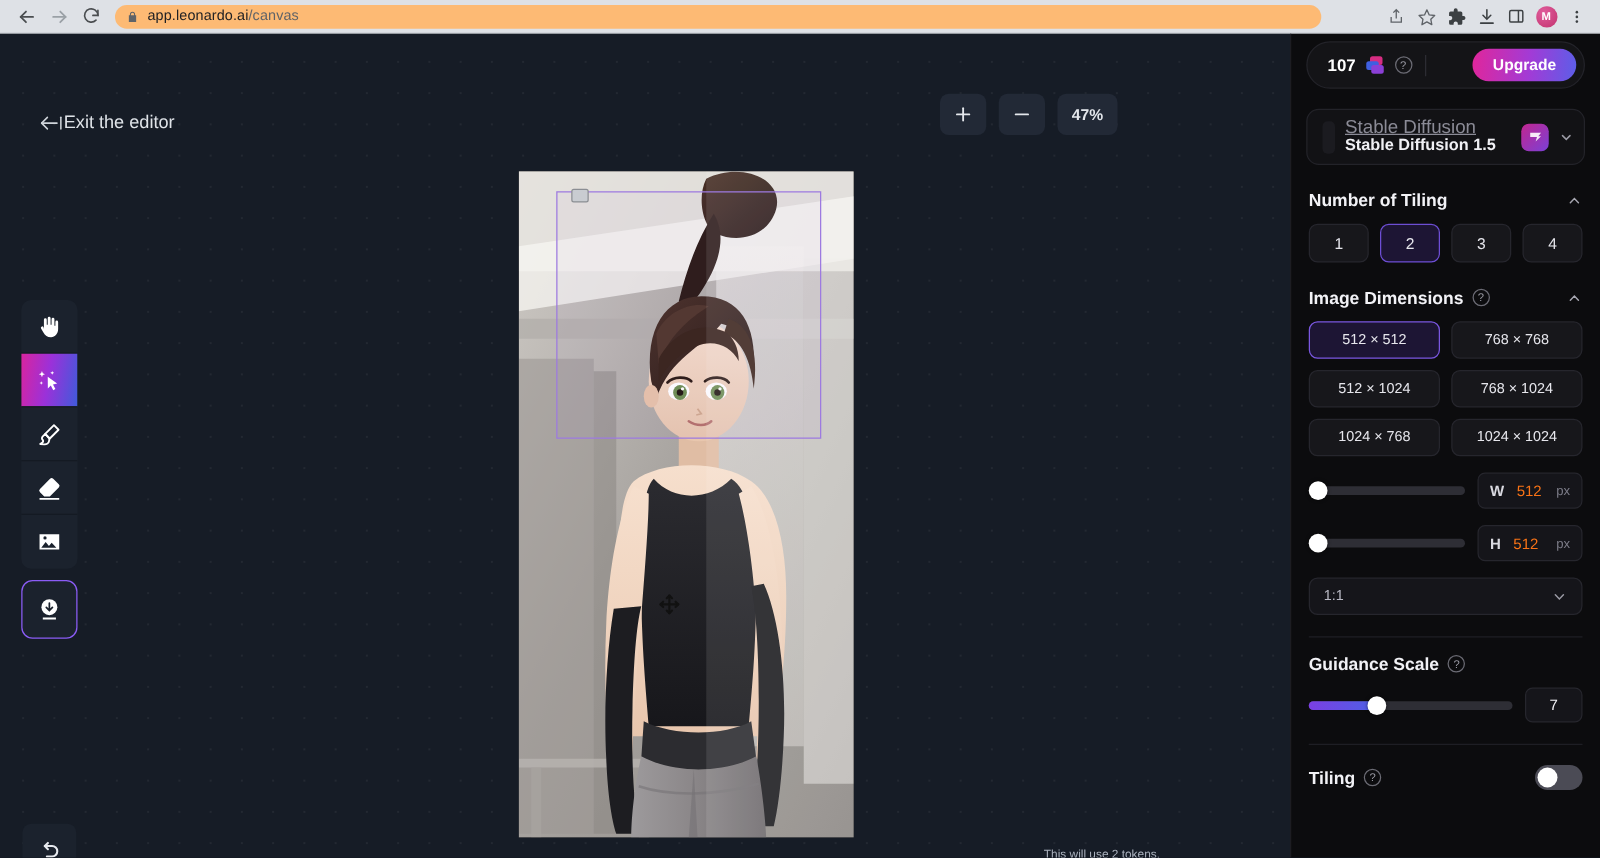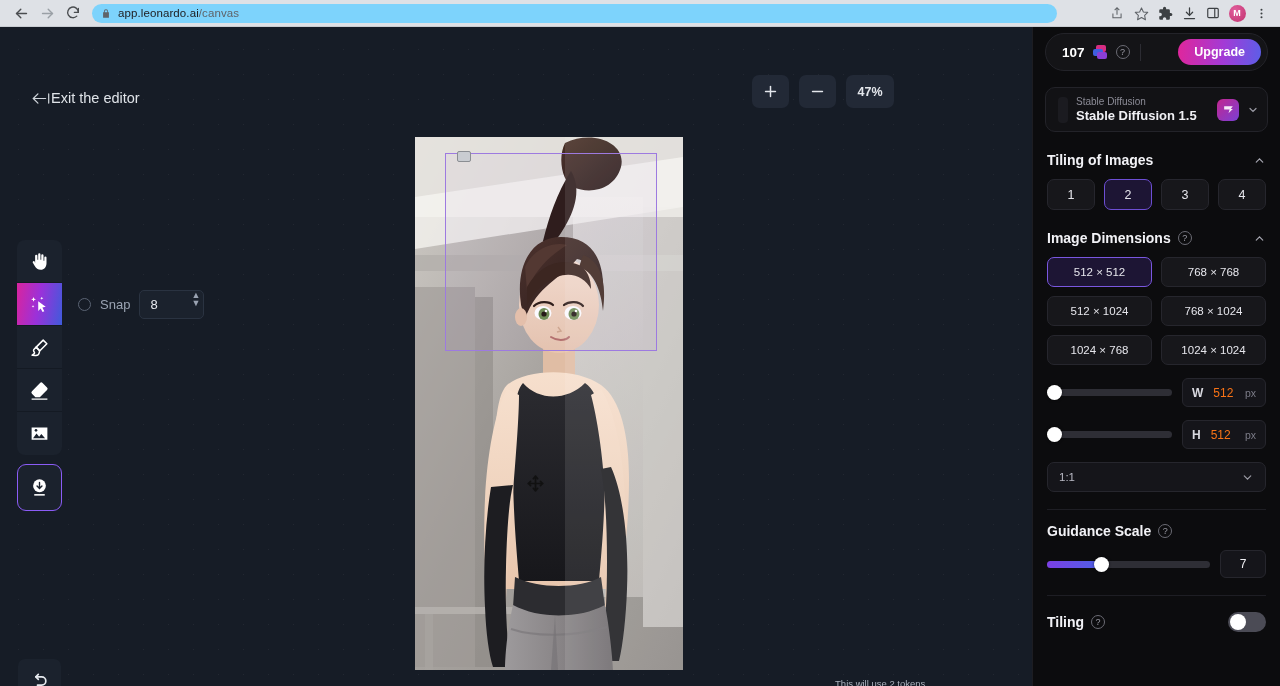--- a/index.html
+++ b/index.html
@@ -22,21 +22,21 @@
   }
   .nav-btn{
     width:26px; height:26px;
     display:flex; align-items:center; justify-content:center;
     color:#4a4d50; flex:0 0 auto;
     border-radius:50%;
   }
   .nav-btn svg{ display:block; }
   .omnibox{
     flex:1 1 auto; height:19px;
-    background:#7dd3fc;
+    background:#fdba74;
     border-radius:10px;
     margin:0 6px 0 6px;
     display:flex; align-items:center;
     padding:0 9px;
     max-width:965px;
   }
   .lock-ico{ margin-right:7px; display:flex; }
   .url-text{
     font-size:11.5px; color:#202124;
     letter-spacing:0.1px;
@@ -277,21 +277,21 @@
     border:1px solid #232329;
     border-radius:10px;
     display:flex; align-items:center;
     padding:0 8px 0 12px;
     gap:8px;
   }
   .model-thumb{
     width:10px;height:26px;border-radius:4px;background:#1b1b20;flex:0 0 auto;
   }
   .model-texts{ flex:1 1 auto; min-width:0; }
-  .model-sub{ font-size:10px; color:#8b8b96; line-height:12px; }
+  .model-sub{ font-size:15px; color:#8b8b96; line-height:12px;text-decoration:underline; }
   .model-title{ font-size:13px; color:#f0f0f4; font-weight:600; line-height:15px;}
   .model-badge{
     width:22px;height:22px;border-radius:6px;
     background:linear-gradient(135deg,#c2268f,#7a40d6);
     display:flex;align-items:center;justify-content:center;
     flex:0 0 auto;
   }
   .caret{ color:#9a9aa4; display:flex; flex:0 0 auto;}
 
   .sec-head{
@@ -554,31 +554,20 @@
         </svg>
     </div>
 
     <div class="undo-btn">
       <svg width="20" height="20" viewBox="0 0 24 24" fill="none" stroke="currentColor" stroke-width="2" stroke-linecap="round" stroke-linejoin="round">
           <path d="M7 7h7a5 5 0 010 10H9"></path>
           <polyline points="10 4 7 7 10 10"></polyline>
         </svg>
     </div>
 
-    <div class="snap-row">
-      <span class="snap-toggle"></span>
-      <span class="snap-label">Snap</span>
-      <span class="snap-input">
-        <span>8</span>
-        <span class="spinners">
-          <span class="spin">▲</span>
-          <span class="spin">▼</span>
-        </span>
-      </span>
-    </div>
 
     <div class="artwork">
       <svg width="268" height="533" viewBox="0 0 268 533">
         <defs>
           <linearGradient id="bgwall" x1="0" y1="0" x2="1" y2="1">
             <stop offset="0%" stop-color="#cfcbc6"></stop>
               <stop offset="45%" stop-color="#a9a5a1"></stop>
               <stop offset="100%" stop-color="#8d8985"></stop>
           </linearGradient>
           <linearGradient id="winlight" x1="0" y1="0" x2="0" y2="1">
@@ -715,21 +704,21 @@
           </svg>
       </span>
       <span class="caret">
         <svg width="12" height="12" viewBox="0 0 24 24" fill="none" stroke="currentColor" stroke-width="2.4" stroke-linecap="round">
             <polyline points="6 9 12 15 18 9"></polyline>
           </svg>
       </span>
     </div>
 
     <div class="sec-head">
-      <span class="sec-title">Tiling of Images</span>
+      <span class="sec-title">Number of Tiling</span>
       <span class="sec-chevron">
         <svg width="13" height="13" viewBox="0 0 24 24" fill="none" stroke="currentColor" stroke-width="2.2" stroke-linecap="round">
             <polyline points="6 15 12 9 18 15"></polyline>
           </svg>
       </span>
     </div>
     <div class="num-row">
       <span class="num-btn">1</span>
       <span class="num-btn sel">2</span>
       <span class="num-btn">3</span>

